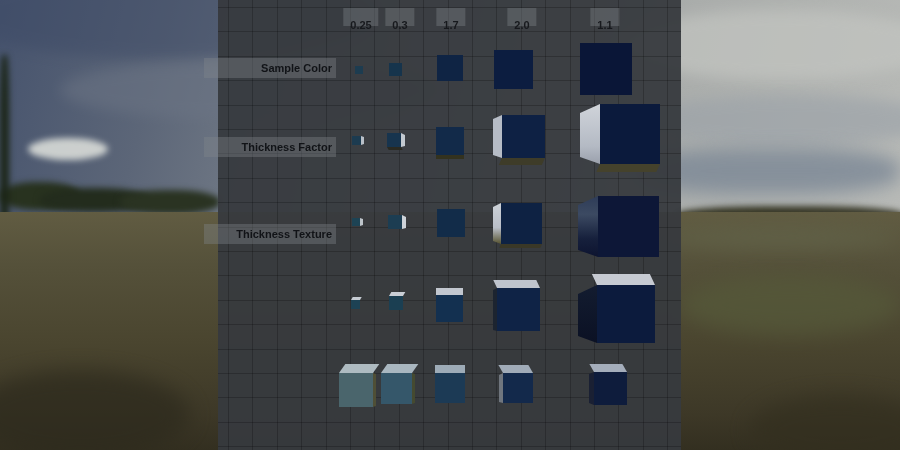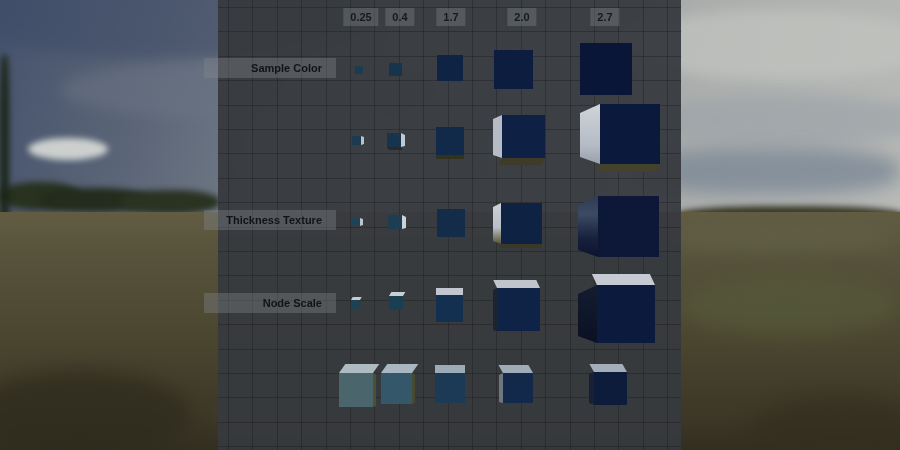--- a/index.html
+++ b/index.html
@@ -20,23 +20,23 @@
 
   
   .panel{left:218px;top:0;width:463px;height:450px;
     background-color:rgba(55,58,62,0.95);
     background-image:
       repeating-linear-gradient(90deg, rgba(0,0,0,0.22) 0 1px, transparent 1px 24.4px),
       repeating-linear-gradient(180deg, rgba(0,0,0,0.22) 0 1px, transparent 1px 24.4px);
     background-position:10px 7px;}
 
   
-  .colhdr{top:8px;height:18px;line-height:18px;padding:0 7px;transform:translateX(-50%);
+  .colhdr{top:8px;height:18px;line-height:18px;padding:8px 7px;transform:translateX(-50%);
     background:rgba(128,133,140,0.38);color:#17191d;font-size:11px;font-weight:bold;white-space:nowrap;}
-  .rowlbl{left:204px;width:132px;height:20px;line-height:20px;padding-right:14px;transform:translateY(-50%);
+  .rowlbl{left:204px;width:132px;height:20px;line-height:20px;padding-right:4px;transform:translateY(-50%);
     background:rgba(128,133,140,0.38);color:#111317;font-size:11px;font-weight:bold;
     text-align:right;white-space:nowrap;}
 
   
   .face{position:absolute;}
   .seams{background-image:
       linear-gradient(to right, rgba(0,0,0,0.14) 1px, transparent 1px),
       linear-gradient(to bottom, rgba(0,0,0,0.14) 1px, transparent 1px);
     background-size:33.4% 50.2%;background-position:-1px -1px;}
 </style>
@@ -62,28 +62,28 @@
 
   <div class="field"></div>
   <div class="field-patch" style="left:660px;top:228px;width:240px;height:20px;background:#62644a;opacity:.8;"></div>
   <div class="field-patch" style="left:680px;top:275px;width:220px;height:60px;background:#565a3a;opacity:.7;"></div>
   <div class="field-patch" style="left:-30px;top:370px;width:220px;height:90px;background:#2d2a1d;opacity:.7;"></div>
   <div class="field-patch" style="left:750px;top:395px;width:180px;height:70px;background:#332f1f;opacity:.7;"></div>
 
   <div class="panel"></div>
 
   <div class="colhdr" style="left: 361px;">0.25</div>
-  <div class="colhdr" style="left: 400px;">0.4</div>
+  <div class="colhdr" style="left: 400px;">0.3</div>
   <div class="colhdr" style="left: 451px;">1.7</div>
   <div class="colhdr" style="left: 522px;">2.0</div>
-  <div class="colhdr" style="left: 605px;">2.7</div>
+  <div class="colhdr" style="left: 605px;">1.1</div>
 
   <div class="rowlbl" style="top: 68px;">Sample Color</div>
-  <div class="rowlbl" style="top: 220px;">Thickness Texture</div>
-  <div class="rowlbl" style="top: 303px;">Node Scale</div>
+  <div class="rowlbl" style="top: 147px;">Thickness Factor</div>
+  <div class="rowlbl" style="top: 234px;">Thickness Texture</div>
 
   <div id="cubes" style="left:0;top:0;width:900px;height:450px;">
       <div style="left: 0px; top: 0px; width: 0px; height: 0px;">
         <div class="face" style="left: 355px; top: 66px; width: 8px; height: 8px; background: rgb(29, 60, 80);"></div>
       </div>
       <div style="left: 0px; top: 0px; width: 0px; height: 0px;">
         <div class="face" style="left: 389px; top: 63px; width: 13px; height: 13px; background: rgb(22, 52, 76);"></div>
       </div>
       <div style="left: 0px; top: 0px; width: 0px; height: 0px;">
         <div class="face seams" style="left: 437px; top: 55px; width: 26px; height: 26px; background: rgb(15, 36, 68);"></div>

